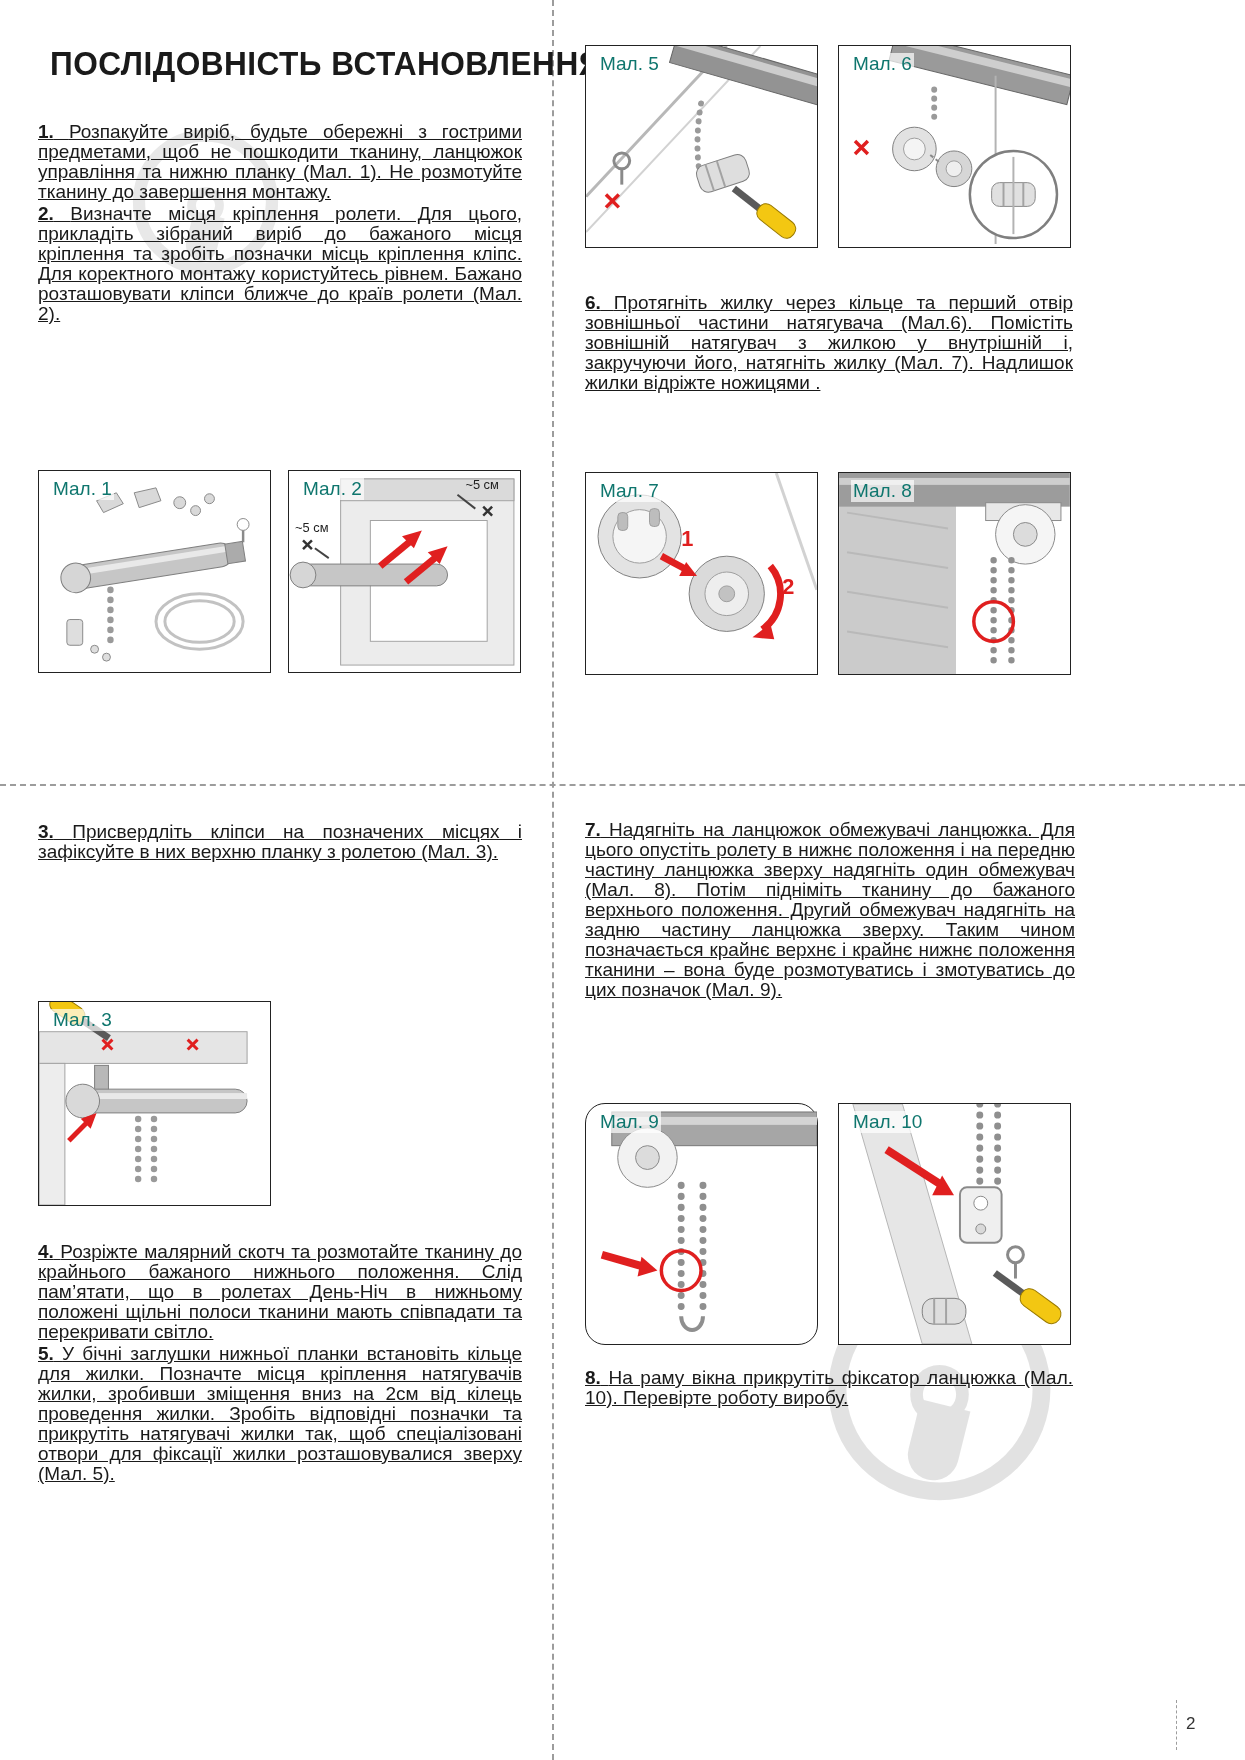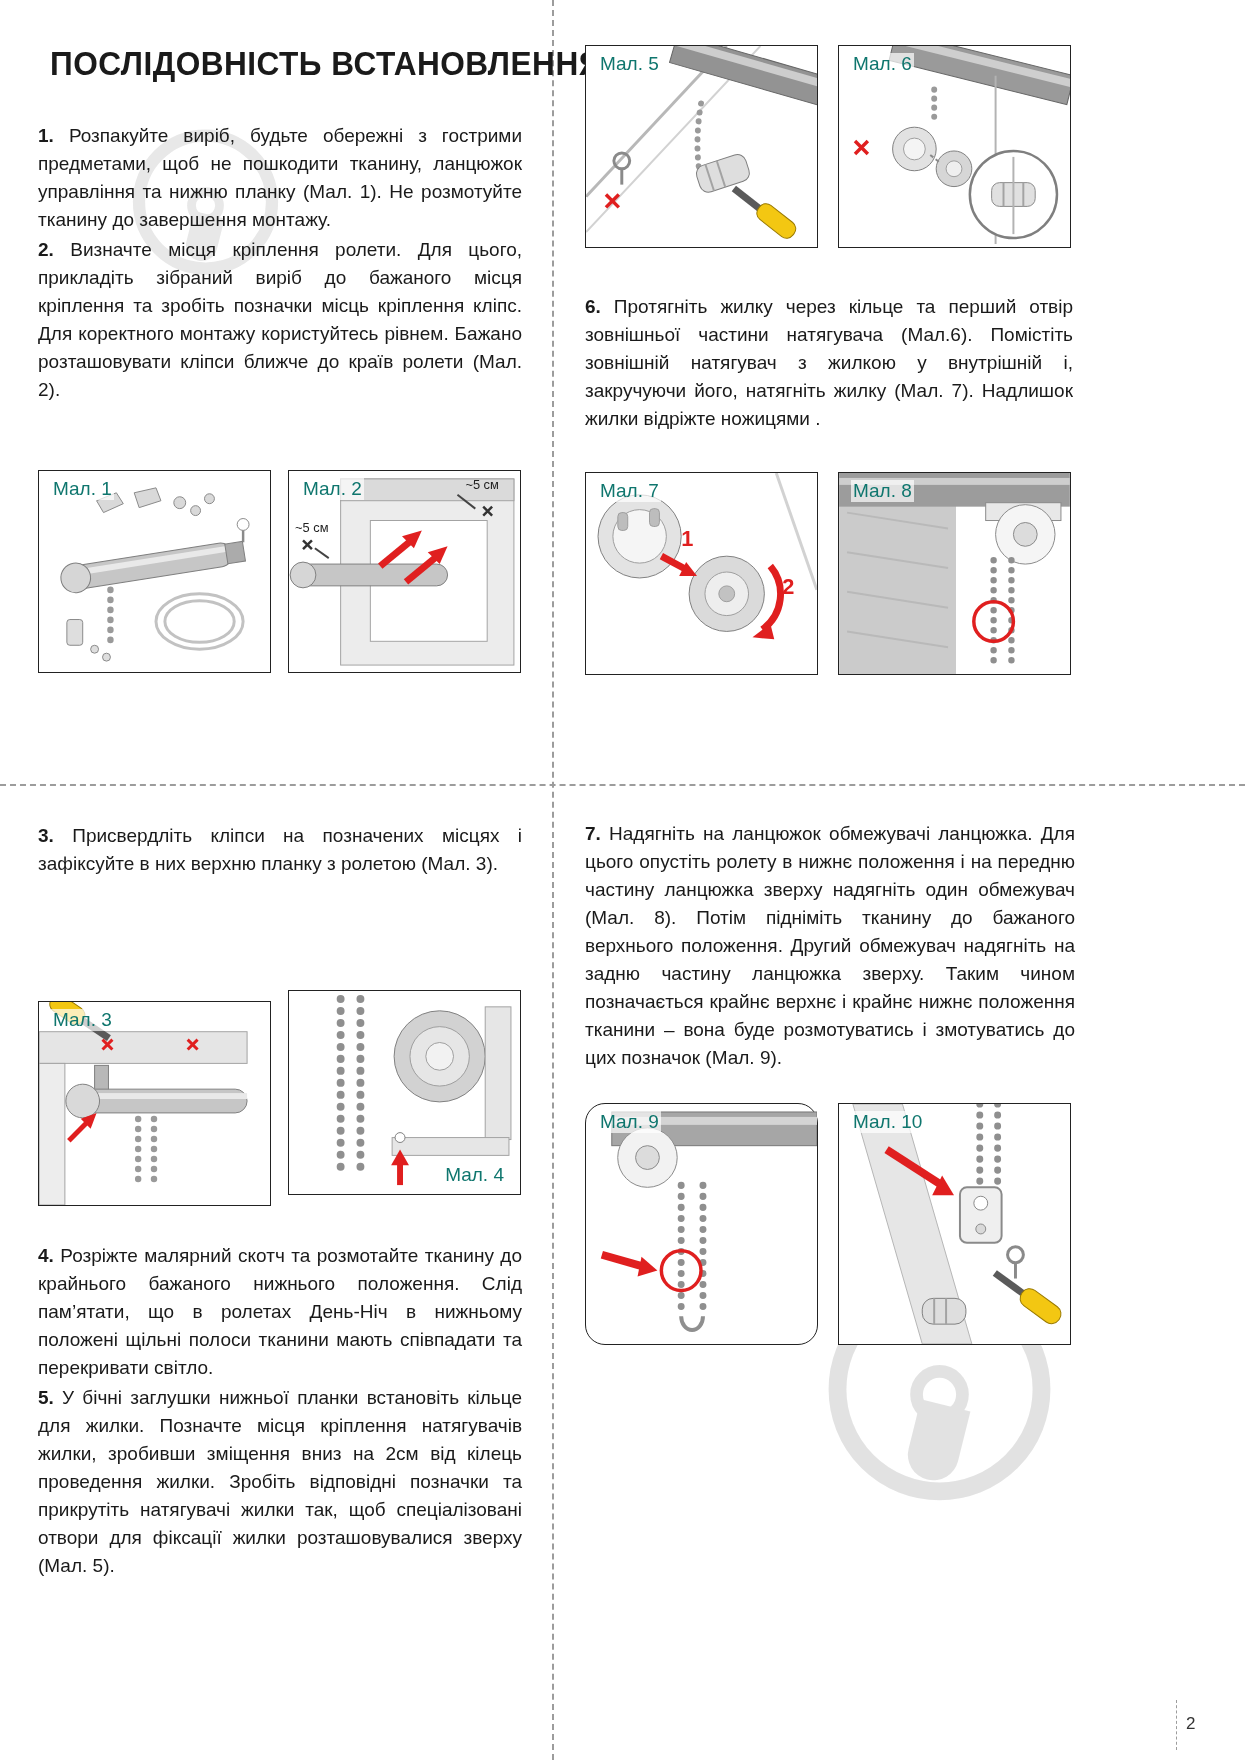--- a/index.html
+++ b/index.html
@@ -13,21 +13,21 @@
   .corner-mark{position:absolute; left:1176px; top:1700px; height:50px; width:0; border-left:1.5px dashed #9c9c9c;}
   .page-num{position:absolute; left:1186px; top:1714px; font-size:17px; color:#333;}
 
   
   .title{
     position:absolute; left:50px; top:44px; font-size:34px; font-weight:800;
     letter-spacing:.5px; transform:scaleX(.93); transform-origin:left top; white-space:nowrap;
   }
 
   
-  .col{position:absolute; text-align:justify; font-size:19px; line-height:28px;}
+  .col{position:absolute; text-align:justify; font-size:19px; line-height:20px;text-decoration:underline;}
   .col p{margin:0 0 2px 0;}
   .num{font-weight:bold;}
   .col-tl{left:38px; top:122px; width:484px;}
   .col-tr{left:585px; top:293px; width:488px;}
   .col-bl1{left:38px; top:822px; width:484px;}
   .col-bl2{left:38px; top:1242px; width:484px;}
   .col-br1{left:585px; top:820px; width:490px;}
   .col-br2{left:585px; top:1368px; width:488px;}
 
   
@@ -271,41 +271,20 @@
       <path d="M100,118 v70" stroke="#9a9a9a" stroke-width="6.5" stroke-dasharray="0.1 10" stroke-linecap="round" fill="none"></path>
       <path d="M116,118 v70" stroke="#9a9a9a" stroke-width="6.5" stroke-dasharray="0.1 10" stroke-linecap="round" fill="none"></path>
       <g>
         <line x1="30" y1="140" x2="52" y2="118" stroke="#e01f1f" stroke-width="5"></line>
         <polygon points="58,112 52,128 42,118" fill="#e01f1f"></polygon>
       </g>
     </svg>
     <span class="figlabel">Мал. 3</span>
   </div>
 
-  <div class="fig f4">
-    <svg viewBox="0 0 233 205">
-      <path d="M52,8 v180" stroke="#8f8f8f" stroke-width="8" stroke-dasharray="0.1 12" stroke-linecap="round" fill="none"></path>
-      <path d="M72,8 v180" stroke="#8f8f8f" stroke-width="8" stroke-dasharray="0.1 12" stroke-linecap="round" fill="none"></path>
-      <g>
-        <circle cx="152" cy="66" r="46" fill="#d2d2d2" stroke="#7f7f7f"></circle>
-        <circle cx="152" cy="66" r="30" fill="#e6e6e6" stroke="#9e9e9e"></circle>
-        <circle cx="152" cy="66" r="14" fill="#f2f2f2" stroke="#9e9e9e"></circle>
-      </g>
-      <rect x="198" y="16" width="26" height="134" fill="#e6e6e6" stroke="#a3a3a3"></rect>
-      <g>
-        <rect x="104" y="148" width="118" height="18" fill="#e6e6e6" stroke="#a3a3a3"></rect>
-        <circle cx="112" cy="148" r="5" fill="#ffffff" stroke="#7f7f7f"></circle>
-      </g>
-      <g>
-        <line x1="112" y1="196" x2="112" y2="172" stroke="#e01f1f" stroke-width="6"></line>
-        <polygon points="112,160 103,176 121,176" fill="#e01f1f"></polygon>
-      </g>
-    </svg>
-    <span class="figlabel br">Мал. 4</span>
-  </div>
 
   <div class="col col-bl2">
     <p><span class="num">4.</span> <span>Розріжте малярний скотч та розмотайте тканину до крайнього бажаного нижнього положення. Слід пам’ятати, що в ролетах День-Ніч в нижньому положені щільні полоси тканини мають співпадати та перекривати світло.</span></p>
     <p><span class="num">5.</span> <span>У бічні заглушки нижньої планки встановіть кільце для жилки. Позначте місця кріплення натягувачів жилки, зробивши зміщення вниз на 2см від кілець проведення жилки. Зробіть відповідні позначки та прикрутіть натягувачі жилки так, щоб спеціалізовані отвори для фіксації жилки розташовувалися зверху (Мал. 5).</span></p>
   </div>
 
   <div class="col col-br1">
     <p><span class="num">7.</span> <span>Надягніть на ланцюжок обмежувачі ланцюжка. Для цього опустіть ролету в нижнє положення і на передню частину ланцюжка зверху надягніть один обмежувач (Мал. 8). Потім підніміть тканину до бажаного верхнього положення. Другий обмежувач надягніть на задню частину ланцюжка зверху. Таким чином позначається крайнє верхнє і крайнє нижнє положення тканини – вона буде розмотуватись і змотуватись до цих позначок (Мал. 9).</span></p>
   </div>
 
@@ -355,17 +334,20 @@
         <line x1="108" y1="196" x2="108" y2="222" stroke="#a3a3a3" stroke-width="2"></line>
       </g>
       <g transform="rotate(36 186 192)">
         <rect x="150" y="188" width="36" height="7" fill="#5a5a5a"></rect>
         <rect x="184" y="182" width="46" height="19" rx="9" fill="#f3c712" stroke="#9a7a00"></rect>
       </g>
     </svg>
     <span class="figlabel">Мал. 10</span>
   </div>
 
+  <div class="col col-br2">
+    <p><span class="num">8.</span> <span>На раму вікна прикрутіть фіксатор ланцюжка (Мал. 10). Перевірте роботу виробу.</span></p>
+  </div>
 
   <div class="corner-mark"></div>
   <div class="page-num">2</div>
 
 </div>
 
 </body></html>

